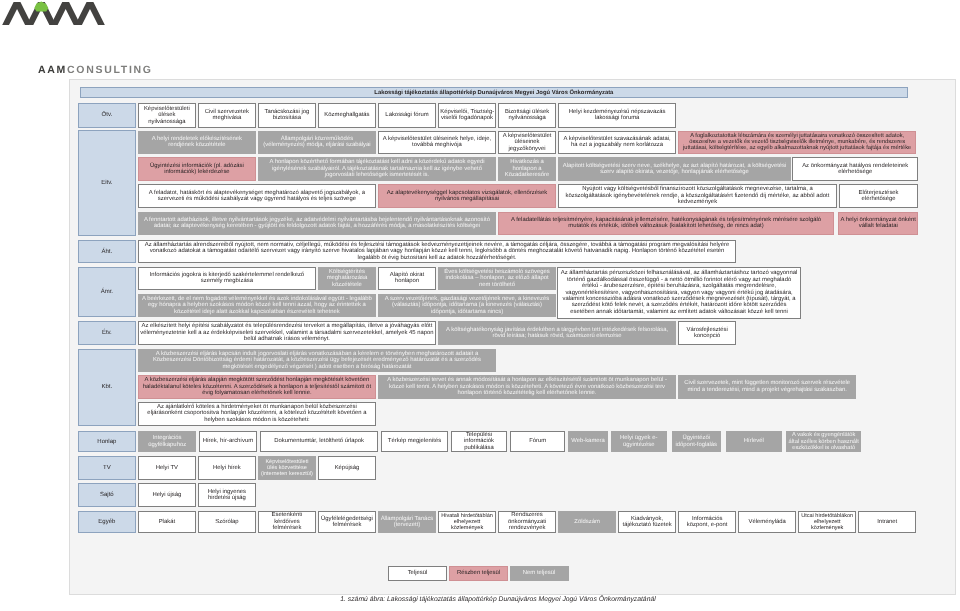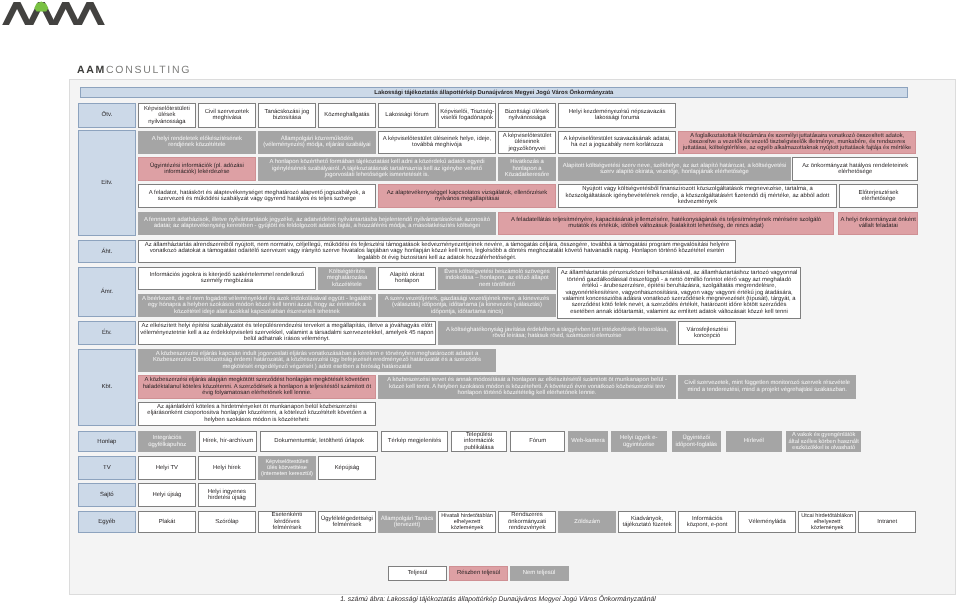--- a/index.html
+++ b/index.html
@@ -6,22 +6,22 @@
   html,body{margin:0;padding:0;}
   body{width:960px;height:611px;background:#ffffff;
        font-family:"Liberation Sans","DejaVu Sans",sans-serif;
        color:#231f20;overflow:hidden;-webkit-font-smoothing:antialiased;text-rendering:geometricPrecision;}
   .page{position:relative;width:960px;height:611px;overflow:hidden;}
 
   
   .logo-mark{position:absolute;left:1px;top:1px;}
   .wordmark{position:absolute;left:38px;top:65px;font-size:10.5px;letter-spacing:1.7px;
             white-space:nowrap;line-height:1;}
-  .wordmark .b{font-weight:bold;color:#3c3c3a;margin-left:39px;}
-  .wordmark .l{font-weight:normal;color:#7e7e7c;margin-top:42px;}
+  .wordmark .b{font-weight:bold;color:#3c3c3a;}
+  .wordmark .l{font-weight:bold;color:#7e7e7c;margin-top:42px;}
 
   
   .frame{position:absolute;left:68.5px;top:78.5px;width:887px;height:516px;
          background:#f4f4f4;border:1px solid #dcdcdc;box-sizing:border-box;}
 
   .titlebar{position:absolute;left:79.5px;top:86.9px;width:828.7px;height:11.4px;
             background:#ccd9e8;border:1px solid #8da3be;box-sizing:border-box;
             display:flex;align-items:center;justify-content:center;
             font-weight:bold;font-size:5.85px;color:#231f20;}
 

